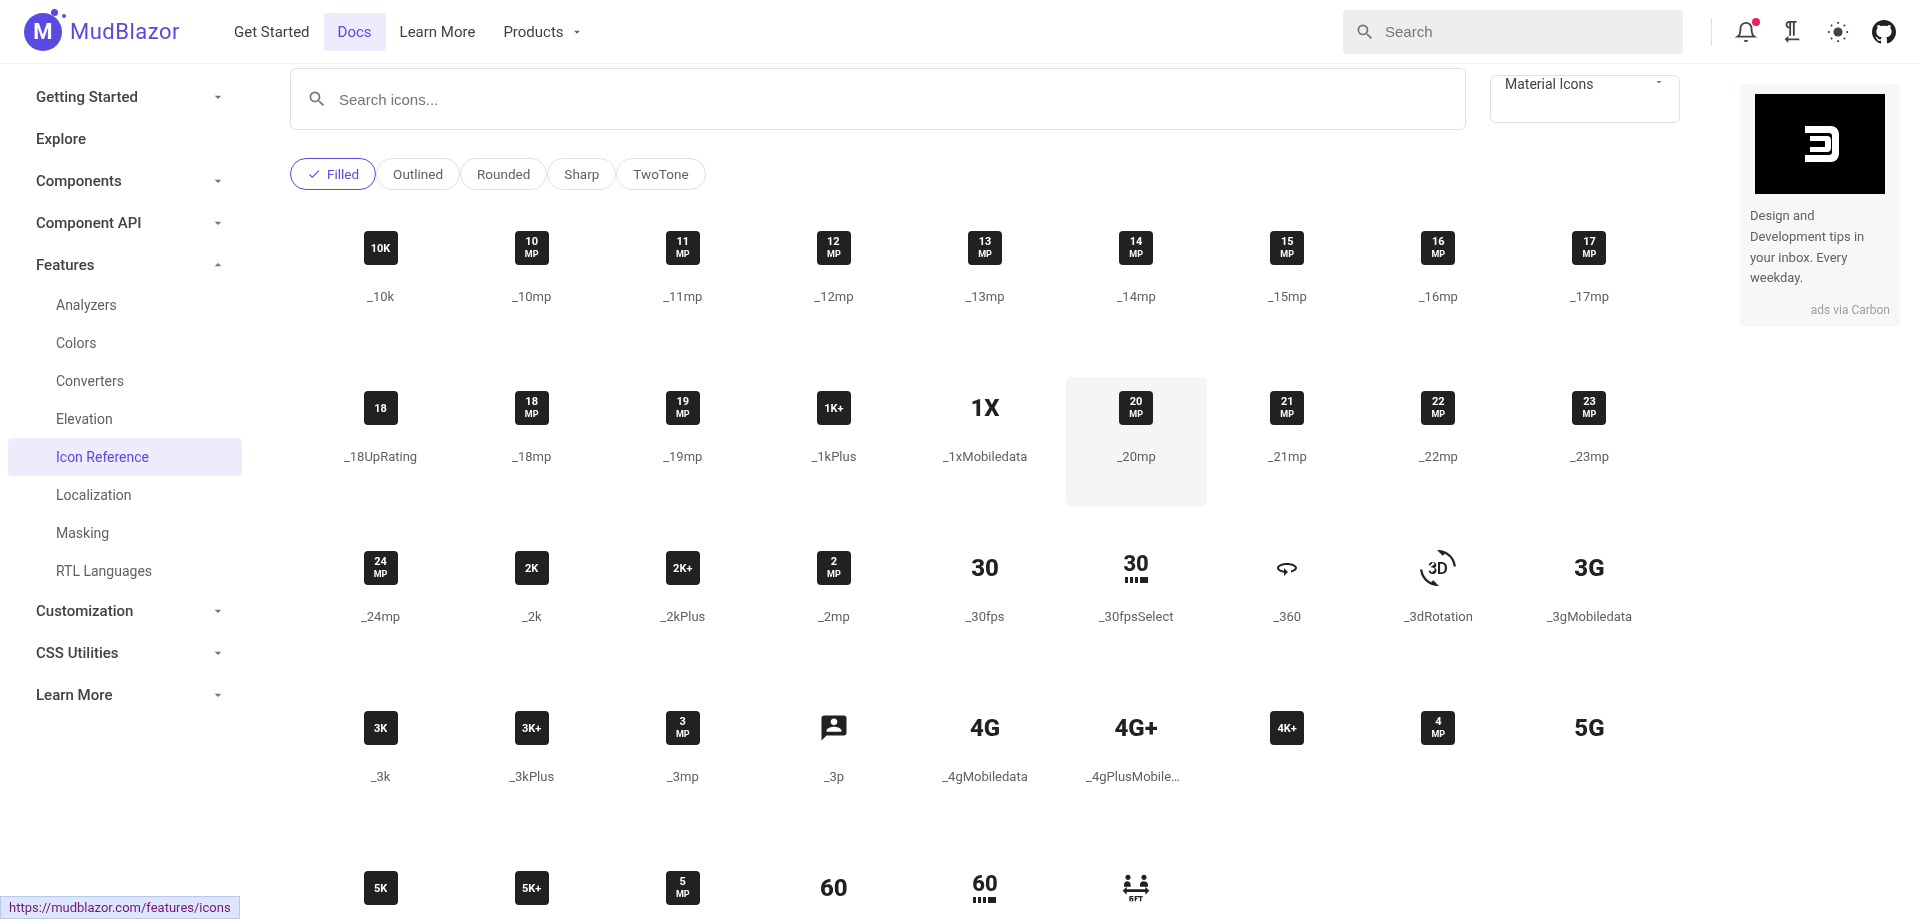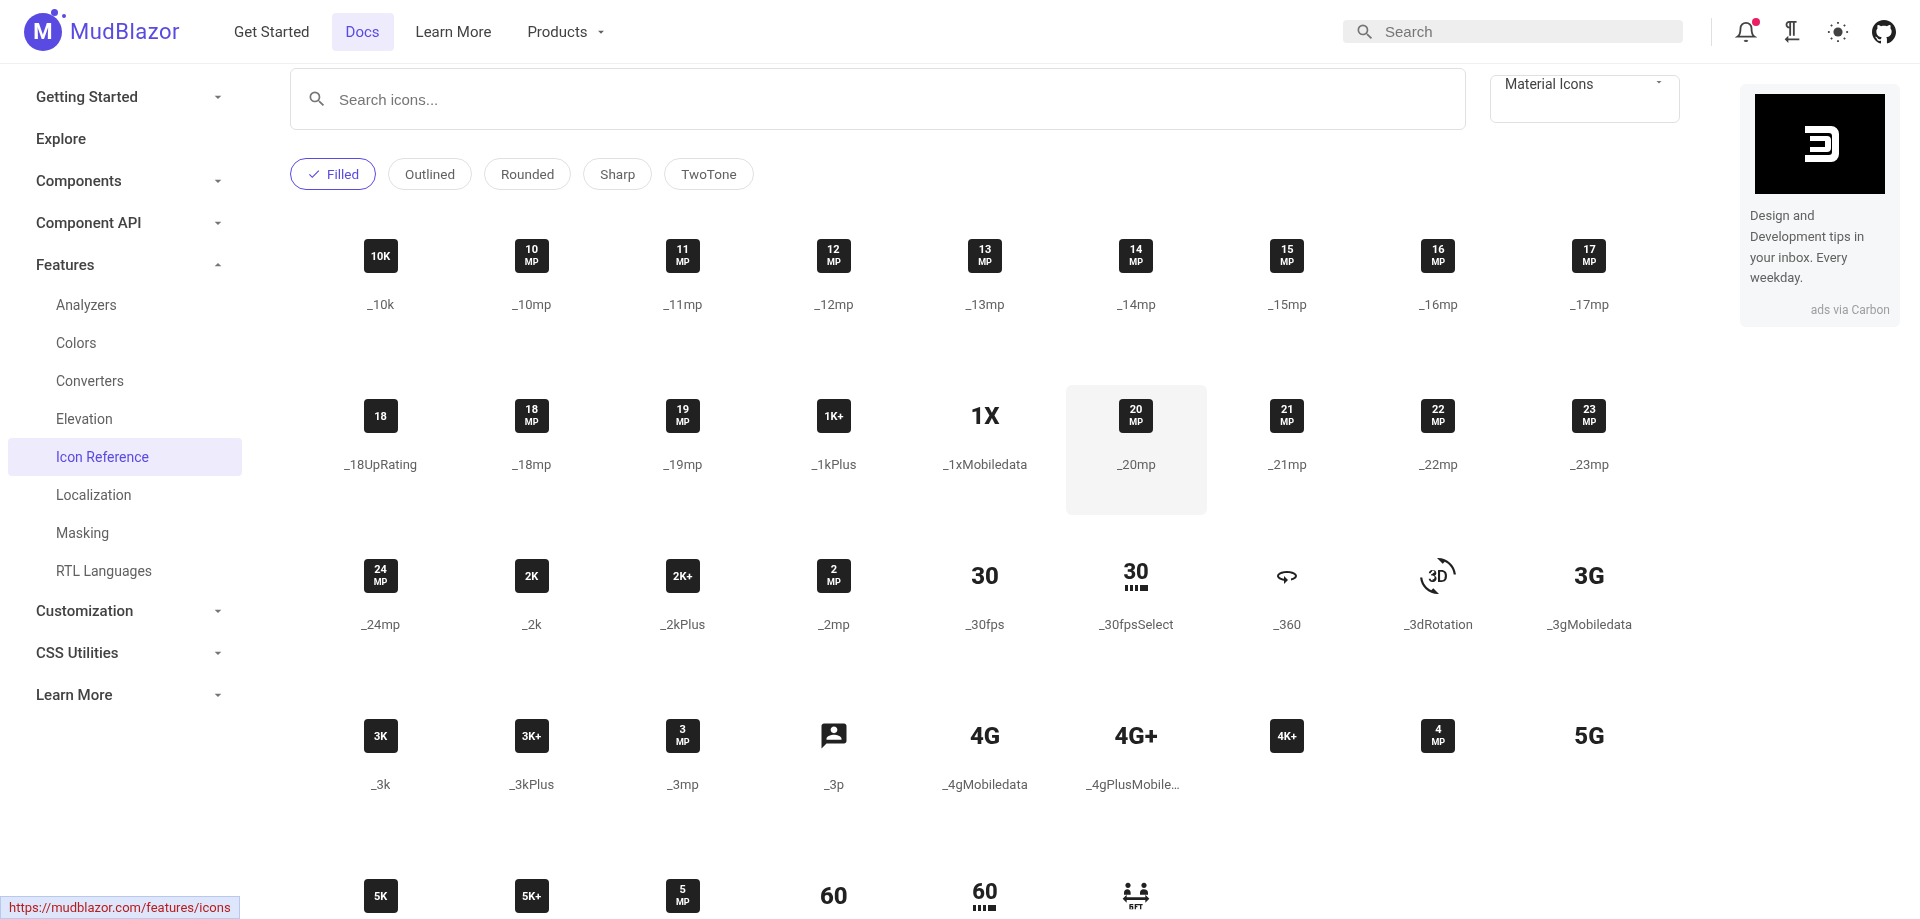--- a/index.html
+++ b/index.html
@@ -3,56 +3,56 @@
 <meta charset="utf-8">
 <style>
 *{box-sizing:border-box;margin:0;padding:0;}
 body{font-family:-apple-system,BlinkMacSystemFont,"Segoe UI",Roboto,Arial,sans-serif;background:#fff;color:#424242;font-size:14px;overflow:hidden;height:919px;width:1920px;}
 .header{height:64px;display:flex;align-items:center;padding:0 24px;border-bottom:1px solid #f0f0f0; position:relative;z-index:10;background:#fff;}
 .logo{display:flex;align-items:center;gap:8px;margin-right:40px;}
 .logo-icon{width:38px;height:38px;border-radius:50%;background:#594ae2;display:flex;align-items:center;justify-content:center;color:#fff;font-weight:bold;font-size:22px;position:relative;}
 .logo-icon::before{content:"";position:absolute;top:-4px;right:4px;width:7px;height:7px;border-radius:50%;background:#594ae2;}
 .logo-icon::after{content:"";position:absolute;top:1px;right:-4px;width:4px;height:4px;border-radius:50%;background:#594ae2;}
 .brand{font-size:22px;color:#594ae2;font-weight:400;letter-spacing:0.5px;}
-.nav{display:flex;gap:8px;align-items:flex-end;}
+.nav{display:flex;gap:0;align-items:flex-end;}
 .nav-item{padding:10px 14px;border-radius:4px;font-size:15px;color:#424242;display:flex;align-items:center;gap:6px;}
 .nav-item.active{background:#eeecfc;color:#594ae2;}
 .spacer{flex:1;}
-.search-bar{width:340px;height:23px;background:#eeeeee;border-radius:4px;display:flex;align-items:center;padding:0 12px;gap:10px;color:#757575;}
+.search-bar{width:340px;height:44px;background:#eeeeee;border-radius:4px;display:flex;align-items:center;padding:0 12px;gap:10px;color:#757575;}
 .search-bar input{border:none;background:transparent;outline:none;font-size:15px;flex:1;color:#424242;}
 .header-icons{display:flex;align-items:center;gap:22px;margin-left:28px;}
 .header-divider{width:1px;height:28px;background:#e0e0e0;}
 .hicon{width:24px;height:24px;display:flex;align-items:center;justify-content:center;fill:#616161;cursor:pointer;position:relative;}
 .badge{position:absolute;top:-2px;right:-2px;width:8px;height:8px;border-radius:50%;background:#e91e63;}
 .body-wrap{display:flex;height:calc(919px - 64px);}
 .sidebar{width:250px;padding:12px 0;overflow-y:auto;}
 .side-item{height:42px;display:flex;align-items:center;justify-content:space-between;padding:0 24px 0 36px;font-size:15px;color:#424242;font-weight:500;}
 .side-sub{height:38px;display:flex;align-items:center;padding:0 24px 0 56px;font-size:14px;color:#616161;}
 .side-sub.sel{background:#eeecfc;color:#594ae2;margin:0 8px;border-radius:4px;padding-left:48px;}
 .chev{fill:#757575;}
 .main{flex:1;padding:0 40px 0 40px;overflow-y:auto;position:relative;}
 .filter-row{display:flex;gap:24px;align-items:center;margin-bottom:28px;padding-top:4px;}
 .icon-search{flex:1;height:62px;border:1px solid #e0e0e0;border-radius:6px;display:flex;align-items:center;padding:0 16px;gap:12px;}
 .icon-search input{border:none;outline:none;font-size:15px;flex:1;}
 .type-select{width:190px;height:48px;border:1px solid #e0e0e0;border-radius:6px;display:flex;justify-content:space-between;padding:0 14px;}
-.chips{display:flex;gap:12px;margin-bottom:35px;}
+.chips{display:flex;gap:0;margin-bottom:27px;}
 .chip{height:32px;border:1px solid #e0e0e0;border-radius:16px;padding:0 16px;display:flex;align-items:center;gap:6px;font-size:13.5px;color:#616161;}
 .chip.sel{border-color:#594ae2;color:#594ae2;}
 .icon-grid{display:grid;grid-template-columns:repeat(9,1fr);gap:30px 10px;padding:0 20px;}
 .icon-cell{display:flex;flex-direction:column;align-items:center;gap:24px;height:130px;justify-content:flex-start;padding-top:14px;border-radius:6px;}
 .icon-cell.hover{background:#f5f5f5;}
 .icon-box{width:34px;height:34px;background:#212121;border-radius:4px;display:flex;align-items:center;justify-content:center;color:#fff;font-weight:bold;font-size:11px;line-height:1;}
 .icon-box.nobg{background:transparent;color:#212121;width:auto;font-size:24px;font-weight:800;}
 .icon-label{font-size:13px;color:#616161;max-width:100px;text-align:center;overflow:hidden;text-overflow:ellipsis;white-space:nowrap;}
 .aside{width:200px;padding:20px;font-size:13px;}
 .ad{background:#f6f7f8;border-radius:6px;padding:10px;}
 .ad-img{width:130px;height:100px;background:#000;display:flex;align-items:center;justify-content:center;margin:0 auto 12px auto;}
 .ad-text{color:#616161;line-height:1.6;font-size:13px;}
 .ad-via{color:#9e9e9e;font-size:12px;text-align:right;margin-top:14px;}
-.status{position:fixed;bottom:0;left:0;background:#dde6fb;padding:3px 8px;font-size:13px;color:#b91c1c;border:1px solid #b9c9ee;}
+.status{position:fixed;bottom:0;left:0;background:#dde6fb;padding:3px 8px;font-size:13px;color:#701a75;border:1px solid #b9c9ee;}
 svg{display:block;}
 </style>
 </head>
 <body>
 
 <div class="header">
   <div class="logo">
     <div class="logo-icon">M</div>
     <div class="brand">MudBlazor</div>
   </div>

